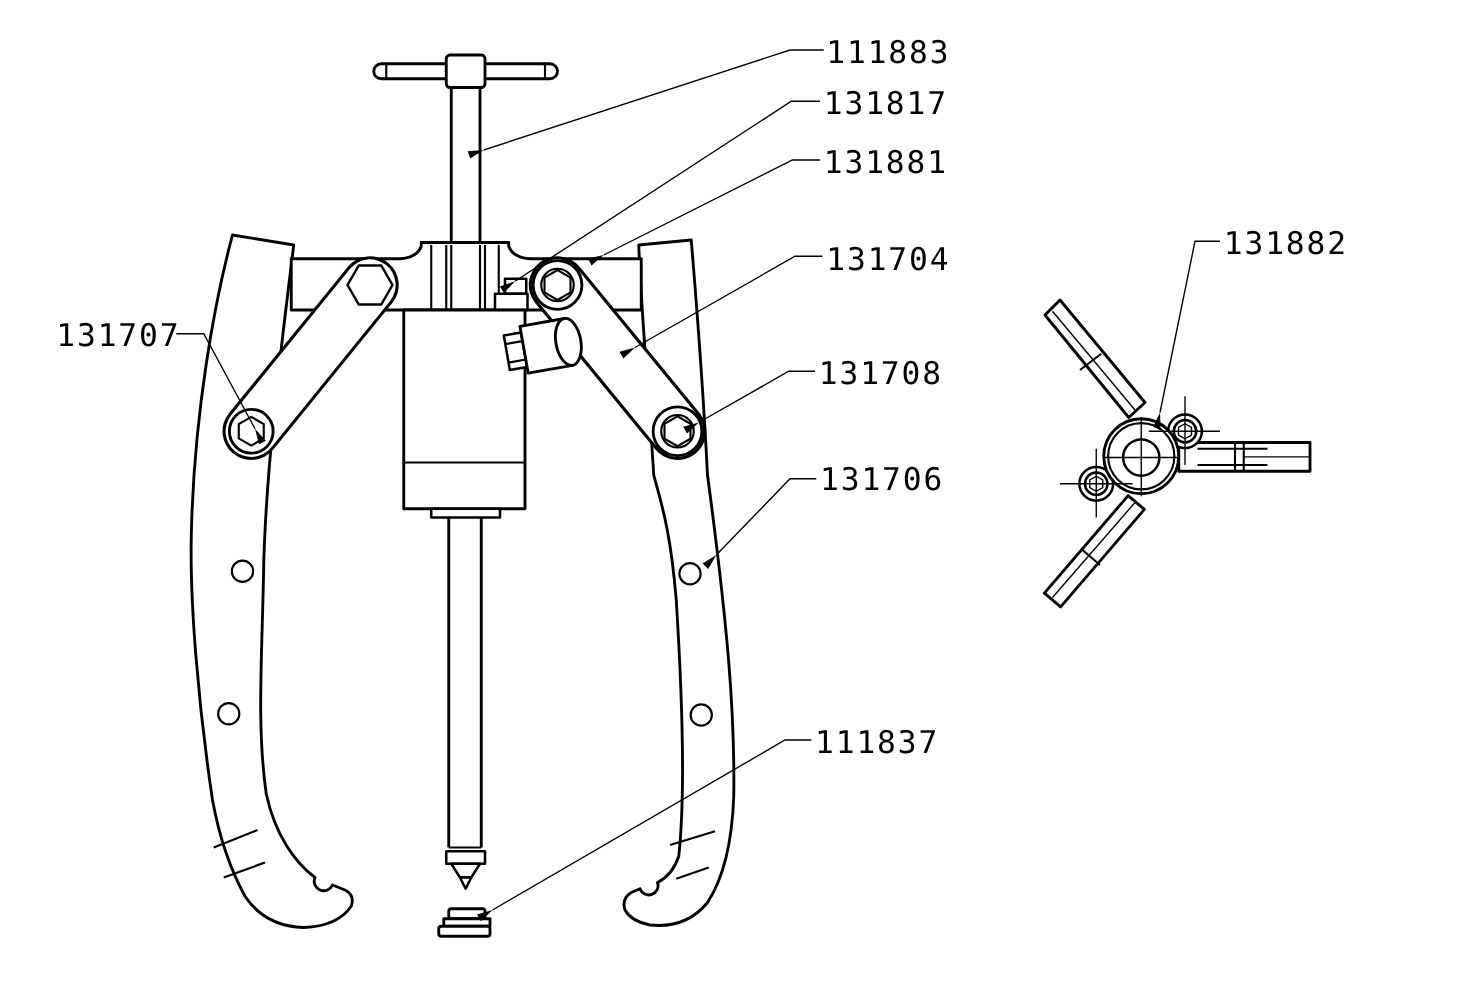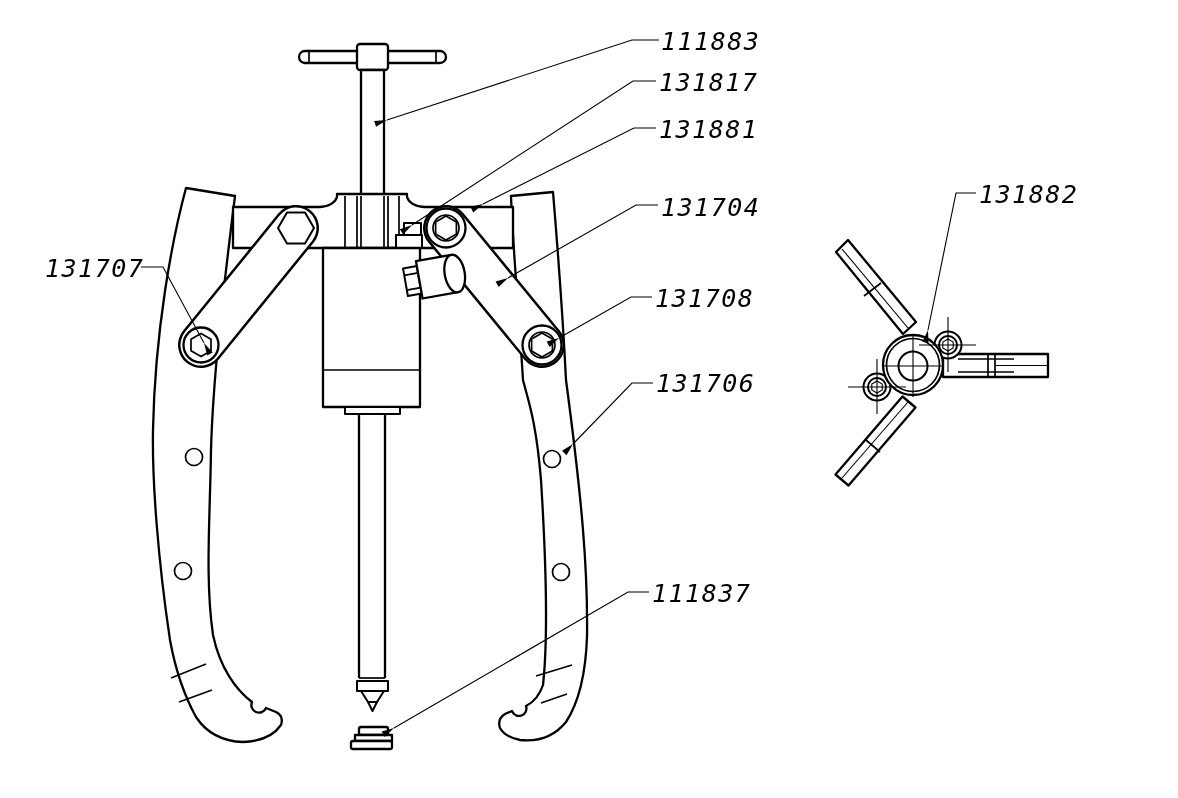--- a/index.html
+++ b/index.html
@@ -2,21 +2,21 @@
 <html><head>
 <meta charset="utf-8">
 <style>
   html,body{
     margin:0;padding:0;
     width:1178px;height:798px;
     background:#ffffff;
     overflow:hidden;
     font-family:"DejaVu Sans Mono", monospace;
   }
-  .canvas-wrap{position:relative;width:1178px;height:798px;font-style:italic;}
+  .canvas-wrap{position:relative;width:1178px;height:798px;}
   svg{position:absolute;left:0;top:0;}
   text.part-num{
     font-family:"DejaVu Sans Mono", monospace;
     font-size:25px;
     letter-spacing:1.5px;
     fill:#000000;
   }
   .outline{fill:#ffffff;stroke:#000000;stroke-width:2.3;stroke-linejoin:round;}
   .outline2{fill:#ffffff;stroke:#000000;stroke-width:2;stroke-linejoin:round;}
   .detail{fill:none;stroke:#000000;stroke-width:1.7;}

